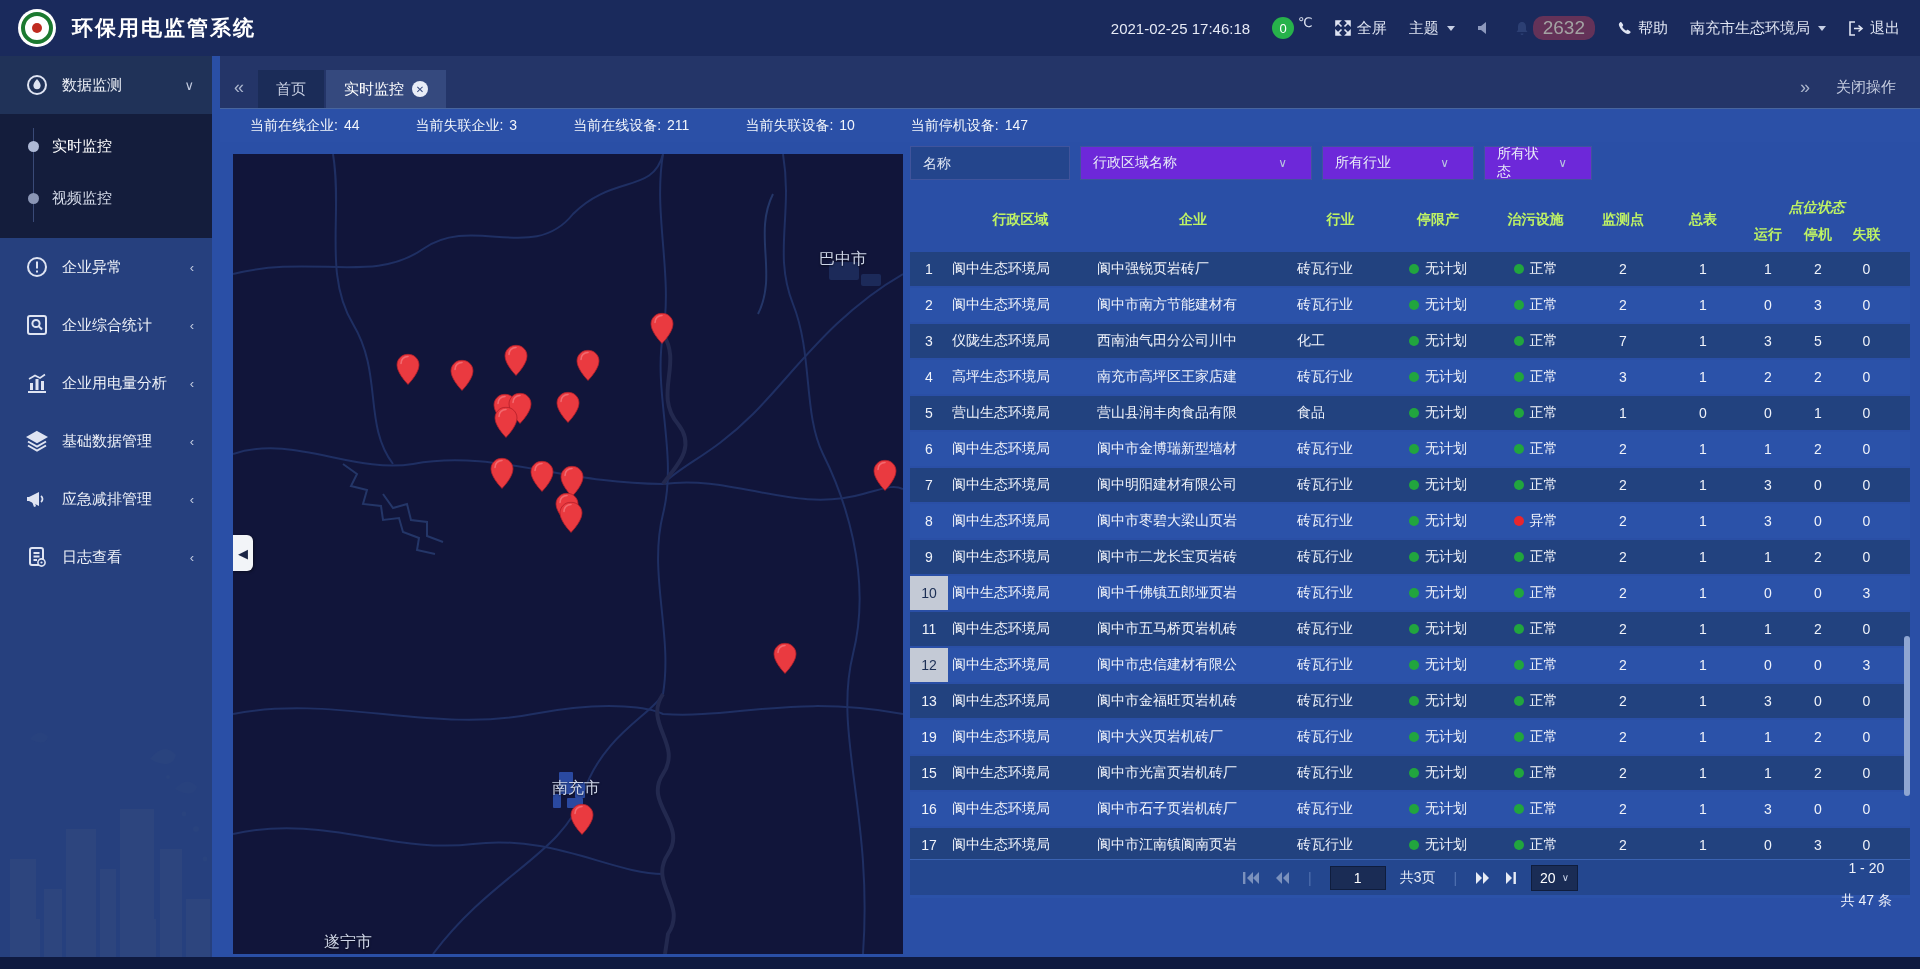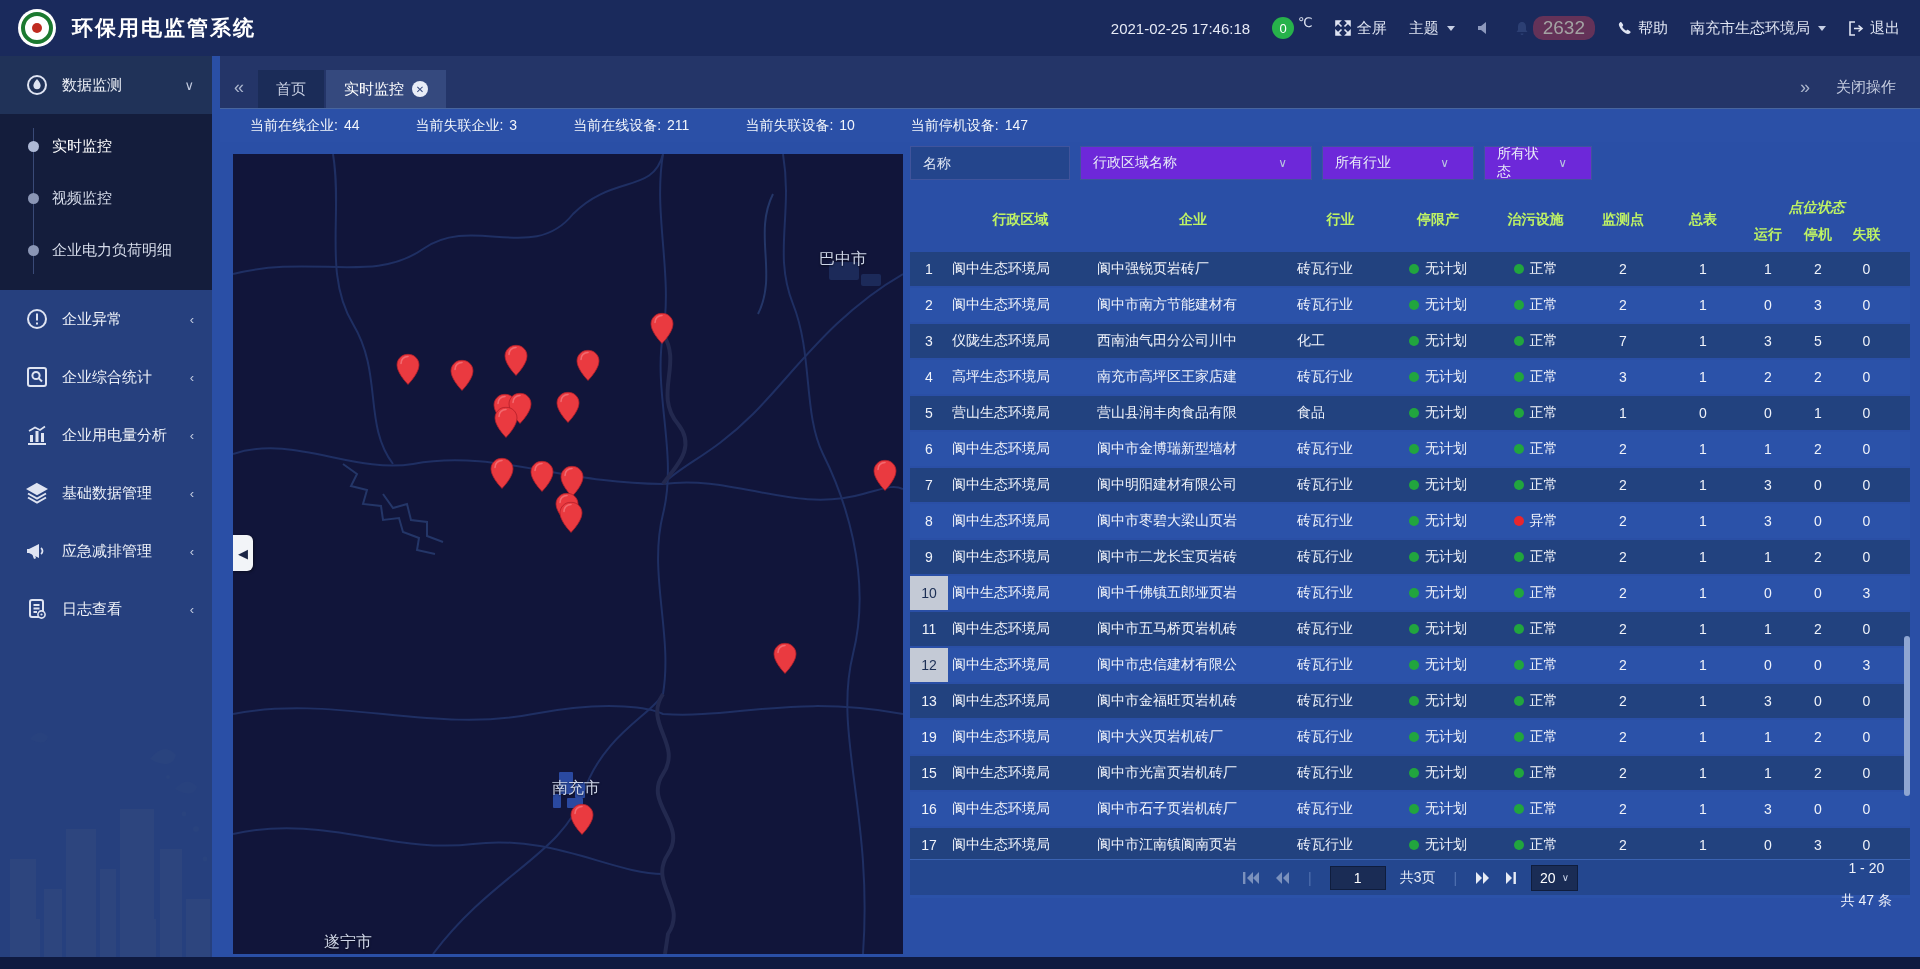--- a/index.html
+++ b/index.html
@@ -183,24 +183,20 @@
           </div>
           <div class="submenu">
             <div class="submenu-item active">
               <span class="dot"></span>
               <span>实时监控</span>
             </div>
             <div class="submenu-item">
               <span class="dot"></span>
               <span>视频监控</span>
             </div>
-            <div class="submenu-item">
-              <span class="dot"></span>
-              <span>企业电力负荷明细</span>
-            </div>
           </div>
         </div>
         <div class="menu-section">
           <div class="menu-top">
             <span class="m-icon">
               <svg width="22" height="22" viewBox="0 0 22 22">
                 <circle cx="11" cy="11" r="9" fill="none" stroke="#dfe4f2" stroke-width="2"></circle>
                 <rect x="10" y="5.5" width="2" height="7" fill="#dfe4f2"></rect>
                 <rect x="10" y="14.5" width="2" height="2" fill="#dfe4f2"></rect>
               </svg>

